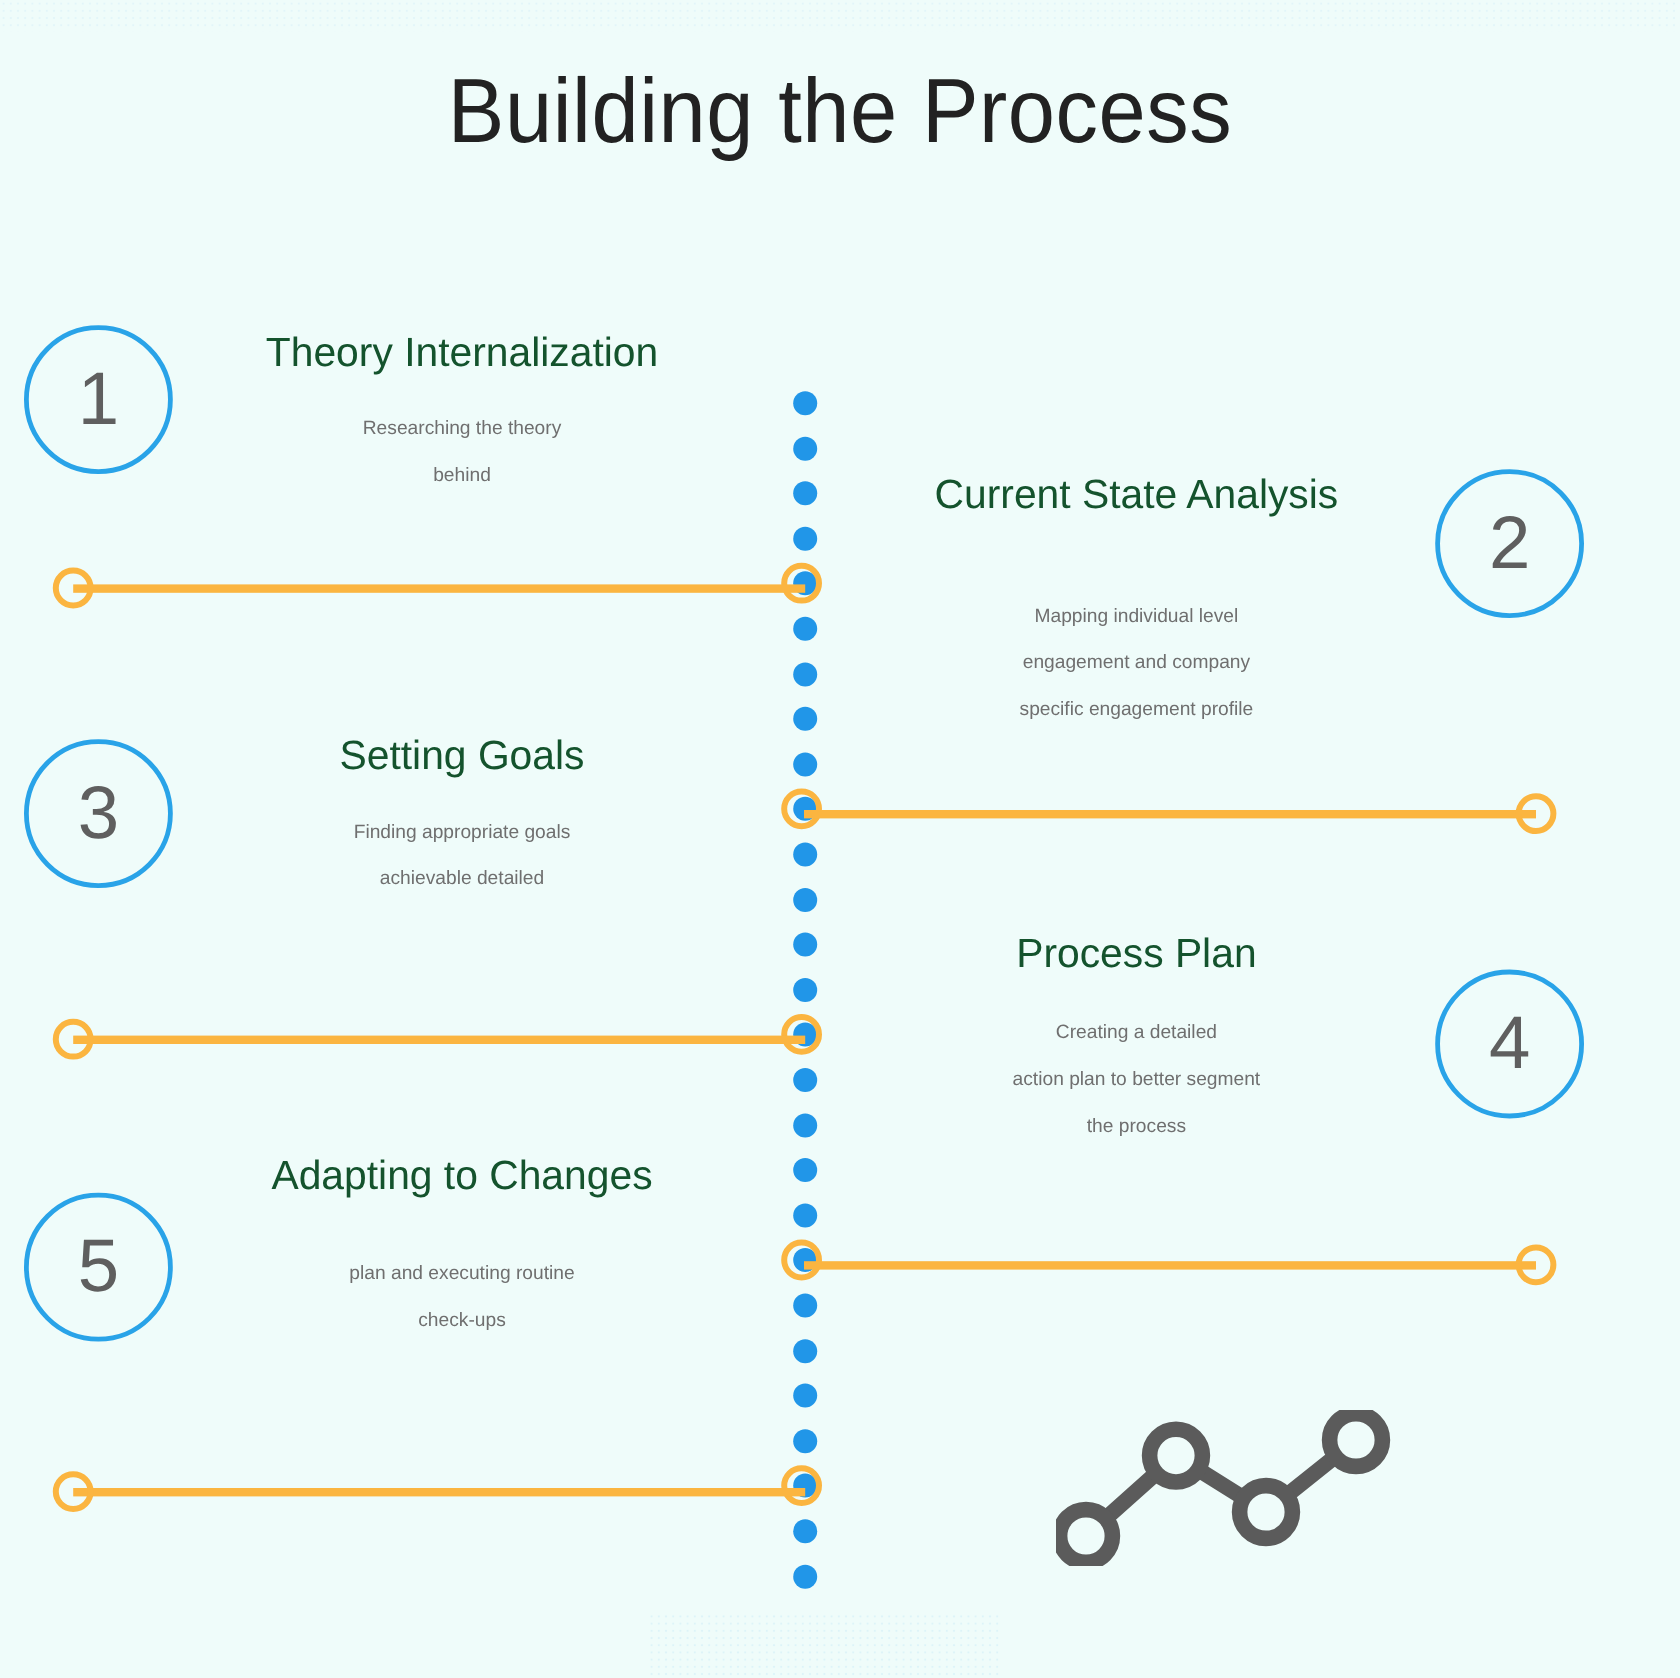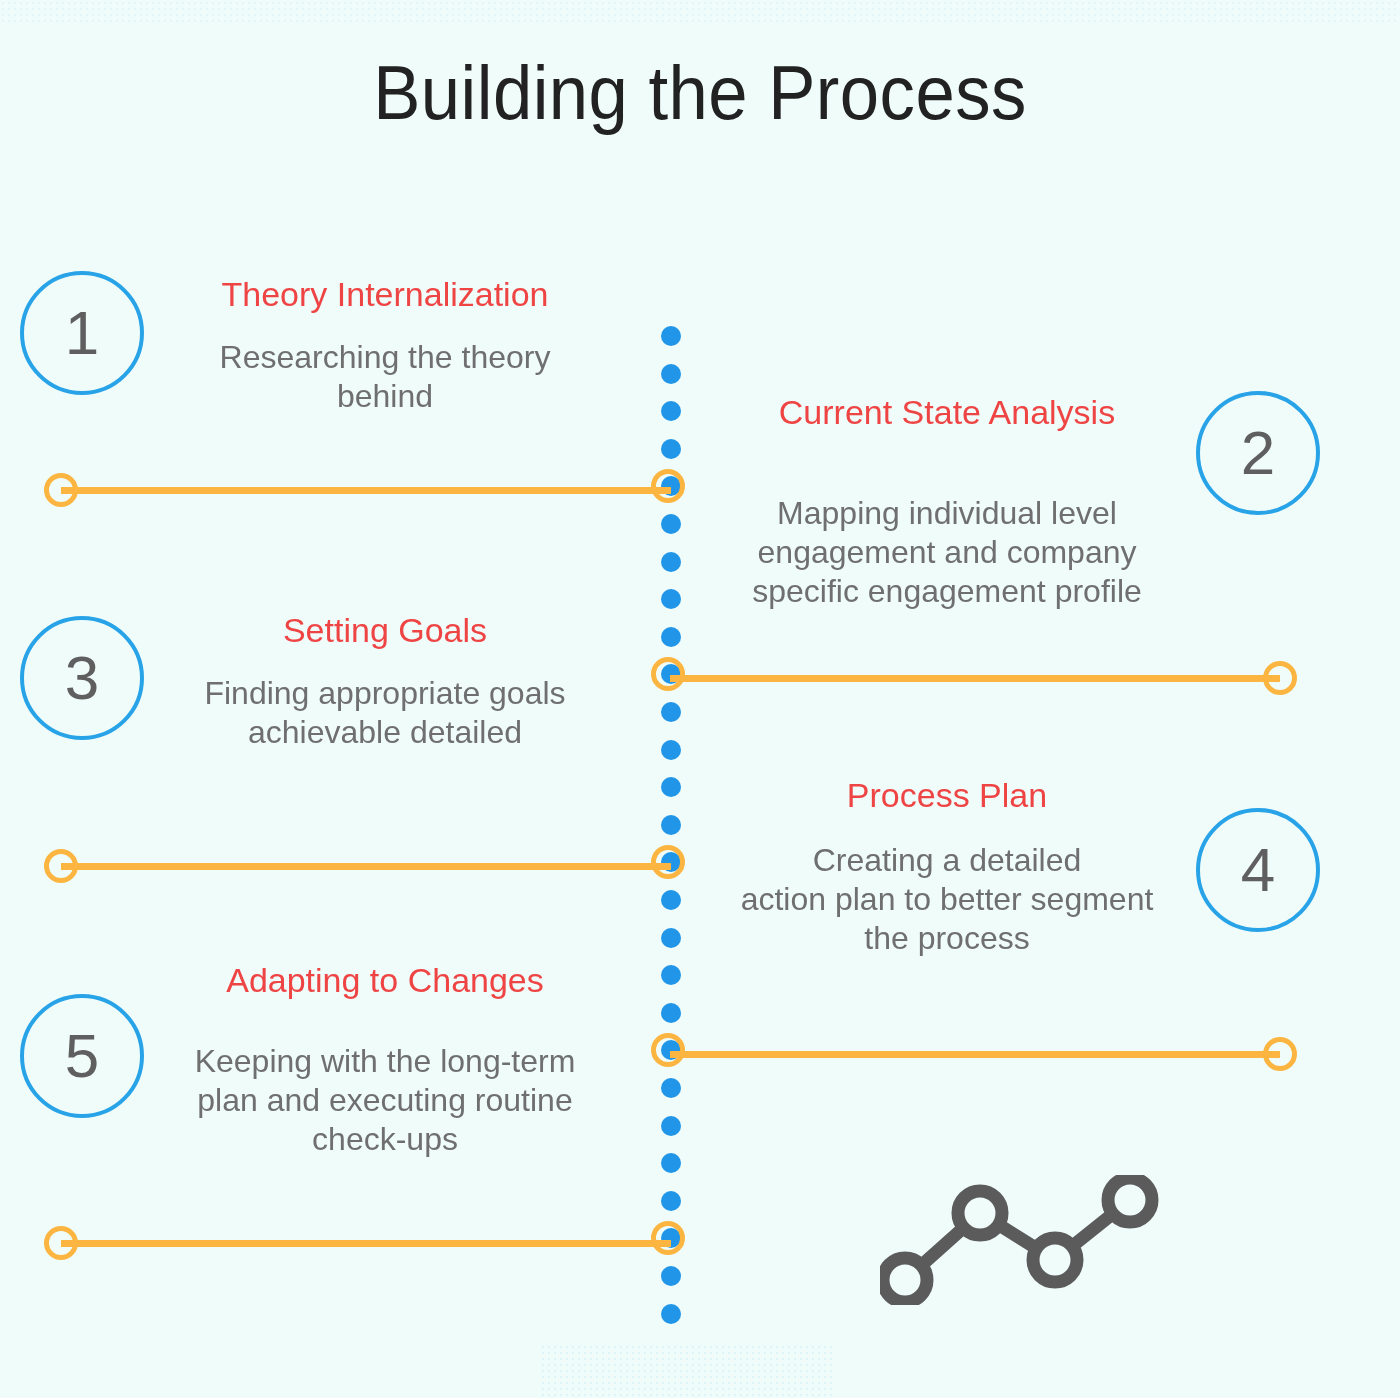--- a/index.html
+++ b/index.html
@@ -124,27 +124,27 @@
   }
 
   
   .step-block {
     position: absolute;
     text-align: center;
   }
   .step-title {
     font-size: 34px;
     line-height: 44px;
-    color: #ef4444;
+    color: #14532d;
     font-family: "Liberation Sans Narrow", "Liberation Sans", sans-serif;
     font-weight: 400;
     white-space: nowrap;
   }
   .step-desc {
-    font-size: 32px;
+    font-size: 16px;
     line-height: 39px;
     color: #6f6f6f;
     font-family: "Liberation Sans Narrow", "Liberation Sans", sans-serif;
     font-weight: 400;
   }
 
   
   #line-chart-icon {
     position: absolute;
     left: 880px;
@@ -265,21 +265,20 @@
   <div class="step-desc" style="margin-top:24px;">
     <div>Creating a detailed</div>
     <div>action plan to better segment</div>
     <div>the process</div>
   </div>
 </div>
 
 <div class="step-block" style="left:160px; top:958px; width:450px;">
   <div class="step-title">Adapting to Changes</div>
   <div class="step-desc" style="margin-top:40px;">
-    <div>Keeping with the long-term</div>
     <div>plan and executing routine</div>
     <div>check-ups</div>
   </div>
 </div>
 
 <svg id="line-chart-icon" width="300" height="130" viewBox="0 0 300 130" fill="none">
   <polyline points="25,105 100,38 175,85 250,25" stroke="#5b5b5b" stroke-width="13" fill="none" stroke-linecap="round" stroke-linejoin="round"></polyline>
   <circle cx="25" cy="105" r="22" stroke="#5b5b5b" stroke-width="13" fill="#effcfa"></circle>
   <circle cx="100" cy="38" r="22" stroke="#5b5b5b" stroke-width="13" fill="#effcfa"></circle>
   <circle cx="175" cy="85" r="22" stroke="#5b5b5b" stroke-width="13" fill="#effcfa"></circle>

